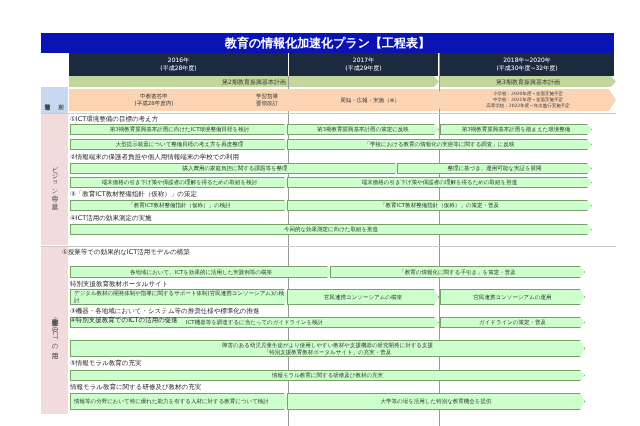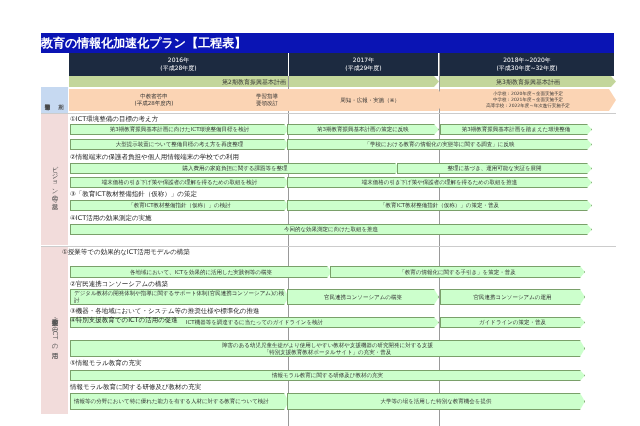--- a/index.html
+++ b/index.html
@@ -1,18 +1,18 @@
 <!DOCTYPE html>
 <html><head>
 <meta charset="utf-8">
 <style>
 *{box-sizing:border-box;margin:0;padding:0}
 body{width:640px;height:426px;background:#fff;font-family:"DejaVu Sans",sans-serif;position:relative;overflow:hidden;color:#222}
 .abs{position:absolute}
-.title{left:41px;top:33px;width:573px;height:20px;background:#0a14b4;color:#fff;font-weight:bold;font-size:12px;line-height:20px}
+.title{left:41px;top:33px;width:573px;height:20px;background:#0a14b4;color:#fff;font-weight:bold;font-size:12px;text-align:center;line-height:20px}
 .yhdr{top:53px;height:23px;background:#1c2a40;color:#fff;font-size:6px;text-align:center;line-height:8px;padding-top:3px;white-space:pre-line}
 .plan{top:76px;height:11px;background:#c3d69b;font-size:6px;text-align:center;line-height:11px;color:#333;clip-path:polygon(0 0,calc(100% - 5px) 0,100% 50%,calc(100% - 5px) 100%,0 100%)}
 .orange{top:89px;height:22px;background:#fbd4b4;font-size:5.5px;text-align:center;line-height:7px;color:#333;display:flex;align-items:center;justify-content:center;white-space:pre-line;clip-path:polygon(0 0,calc(100% - 7px) 0,100% 50%,calc(100% - 7px) 100%,0 100%)}
 .sidelab{background:#f2dcdb;color:#555;font-size:6.5px;writing-mode:vertical-rl;display:flex;align-items:center;justify-content:center}
 .sidelab2{background:#c6d9f1;color:#444;font-size:5.5px;writing-mode:vertical-rl;display:flex;align-items:center;justify-content:center;line-height:6px}
 .head{font-size:6.5px;font-weight:normal;color:#222;height:10px;line-height:10px;white-space:nowrap}
 .bar{background:#ccffcc;border:1px solid #7aa06a;font-size:5.5px;color:#333;display:flex;align-items:center;justify-content:center;text-align:center;line-height:7px;white-space:pre-line;clip-path:polygon(0 0,calc(100% - 5px) 0,100% 50%,calc(100% - 5px) 100%,0 100%)}
 .bar.left{justify-content:flex-start;text-align:left;padding-left:3px}
 .vline{width:1px;background:#999}
 .hsep{height:1px;background:#ccc}
@@ -71,21 +71,21 @@
 <div class="abs bar" style="left:70px;top:224px;width:522px;height:11px">今回的な効果測定に向けた取組を推進</div>
 
 <div class="abs hsep" style="left:41px;top:246px;width:575px"></div>
 
 <div class="abs sidelab" style="left:41px;top:247px;width:27px;height:167px">授業・学習面でのICTの活用</div>
 
 <div class="abs head" style="left:62px;top:247px">①授業等での効果的なICT活用モデルの構築</div>
 <div class="abs bar" style="left:70px;top:266px;width:262px;height:12px">各地域において、ICTを効果的に活用した実践例等の構築</div>
 <div class="abs bar" style="left:330px;top:266px;width:255px;height:12px">「教育の情報化に関する手引き」を策定・普及</div>
 
-<div class="abs head" style="left:70px;top:279px">②官民連携コンソーシアムの構築</div>
+<div class="abs head" style="left:70px;top:279px">特別支援教育教材ポータルサイト</div>
 <div class="abs bar left" style="left:70px;top:289px;width:219px;height:16px">デジタル教材の開発体制や指導に関するサポート体制(官民連携コンソーシアム)の検討</div>
 <div class="abs bar" style="left:287px;top:289px;width:152px;height:16px">官民連携コンソーシアムの構築</div>
 <div class="abs bar" style="left:440px;top:289px;width:145px;height:16px">官民連携コンソーシアムの運用</div>
 
 <div class="abs head" style="left:70px;top:306px">③機器・各地域において・システム等の推奨仕様や標準化の推進</div>
 <div class="abs bar" style="left:70px;top:317px;width:369px;height:11px">ICT機器等を調達するに当たってのガイドラインを検討</div>
 <div class="abs bar" style="left:440px;top:317px;width:145px;height:11px">ガイドラインの策定・普及</div>
 
 <div class="abs head" style="left:70px;top:315px">④特別支援教育でのICTの活用の促進</div>
 <div class="abs bar" style="left:70px;top:340px;width:515px;height:17px">障害のある幼児児童生徒がより使用しやすい教材や支援機器の研究開発に対する支援

